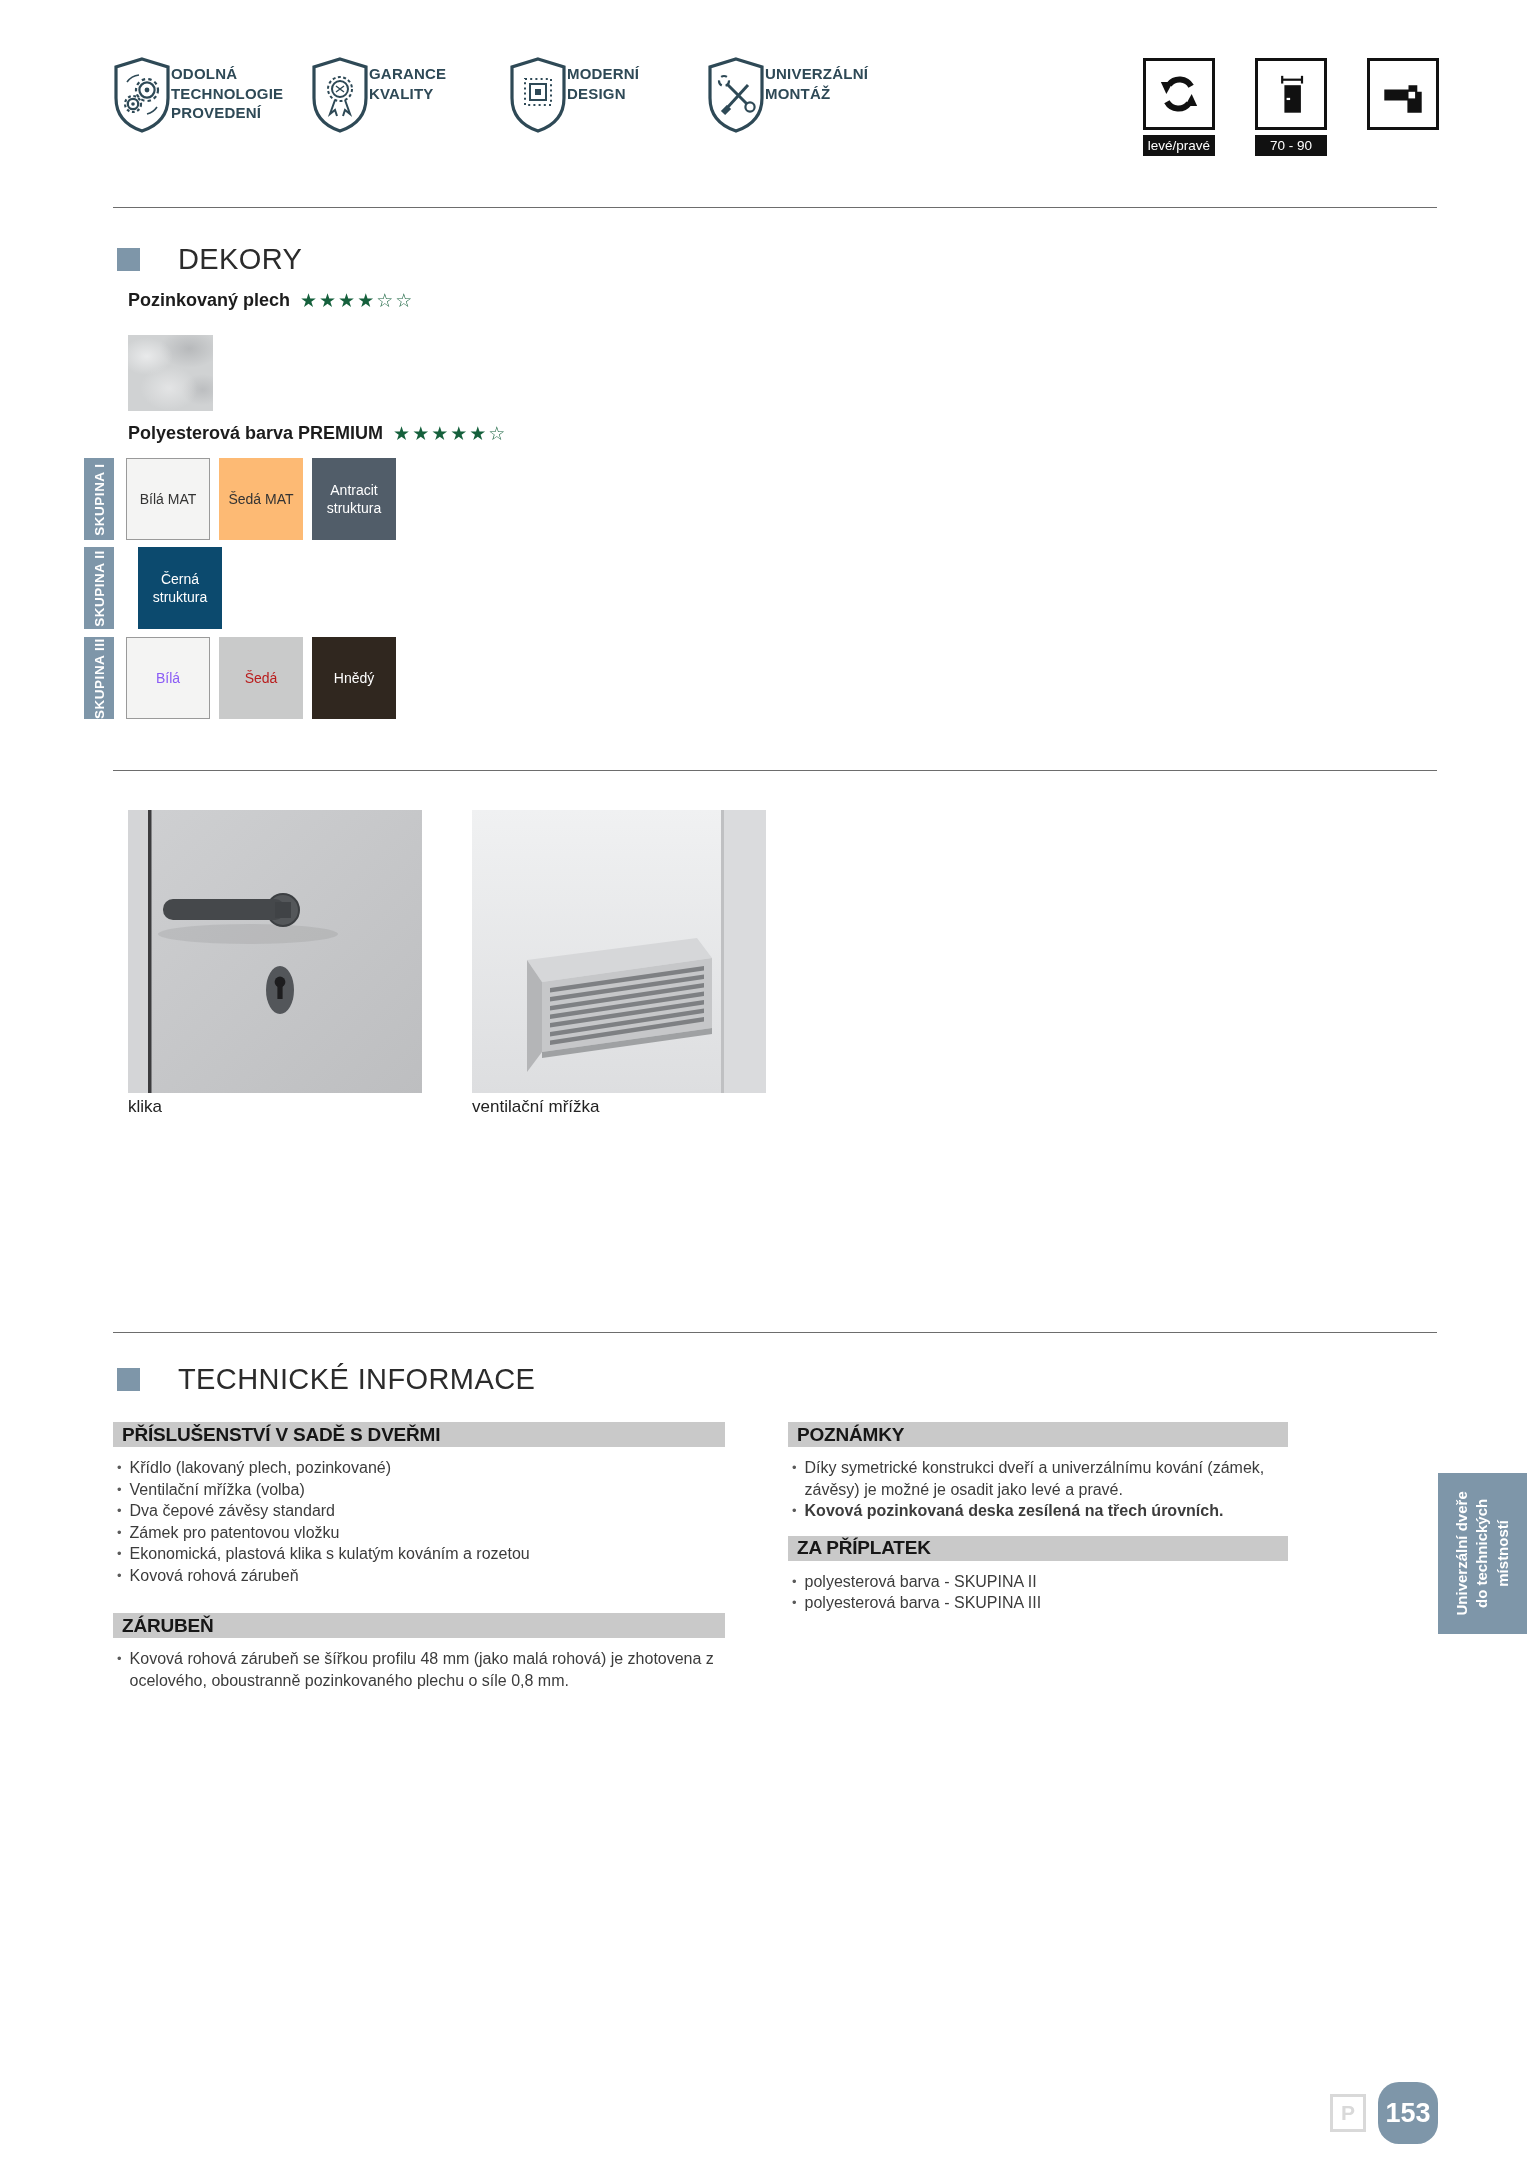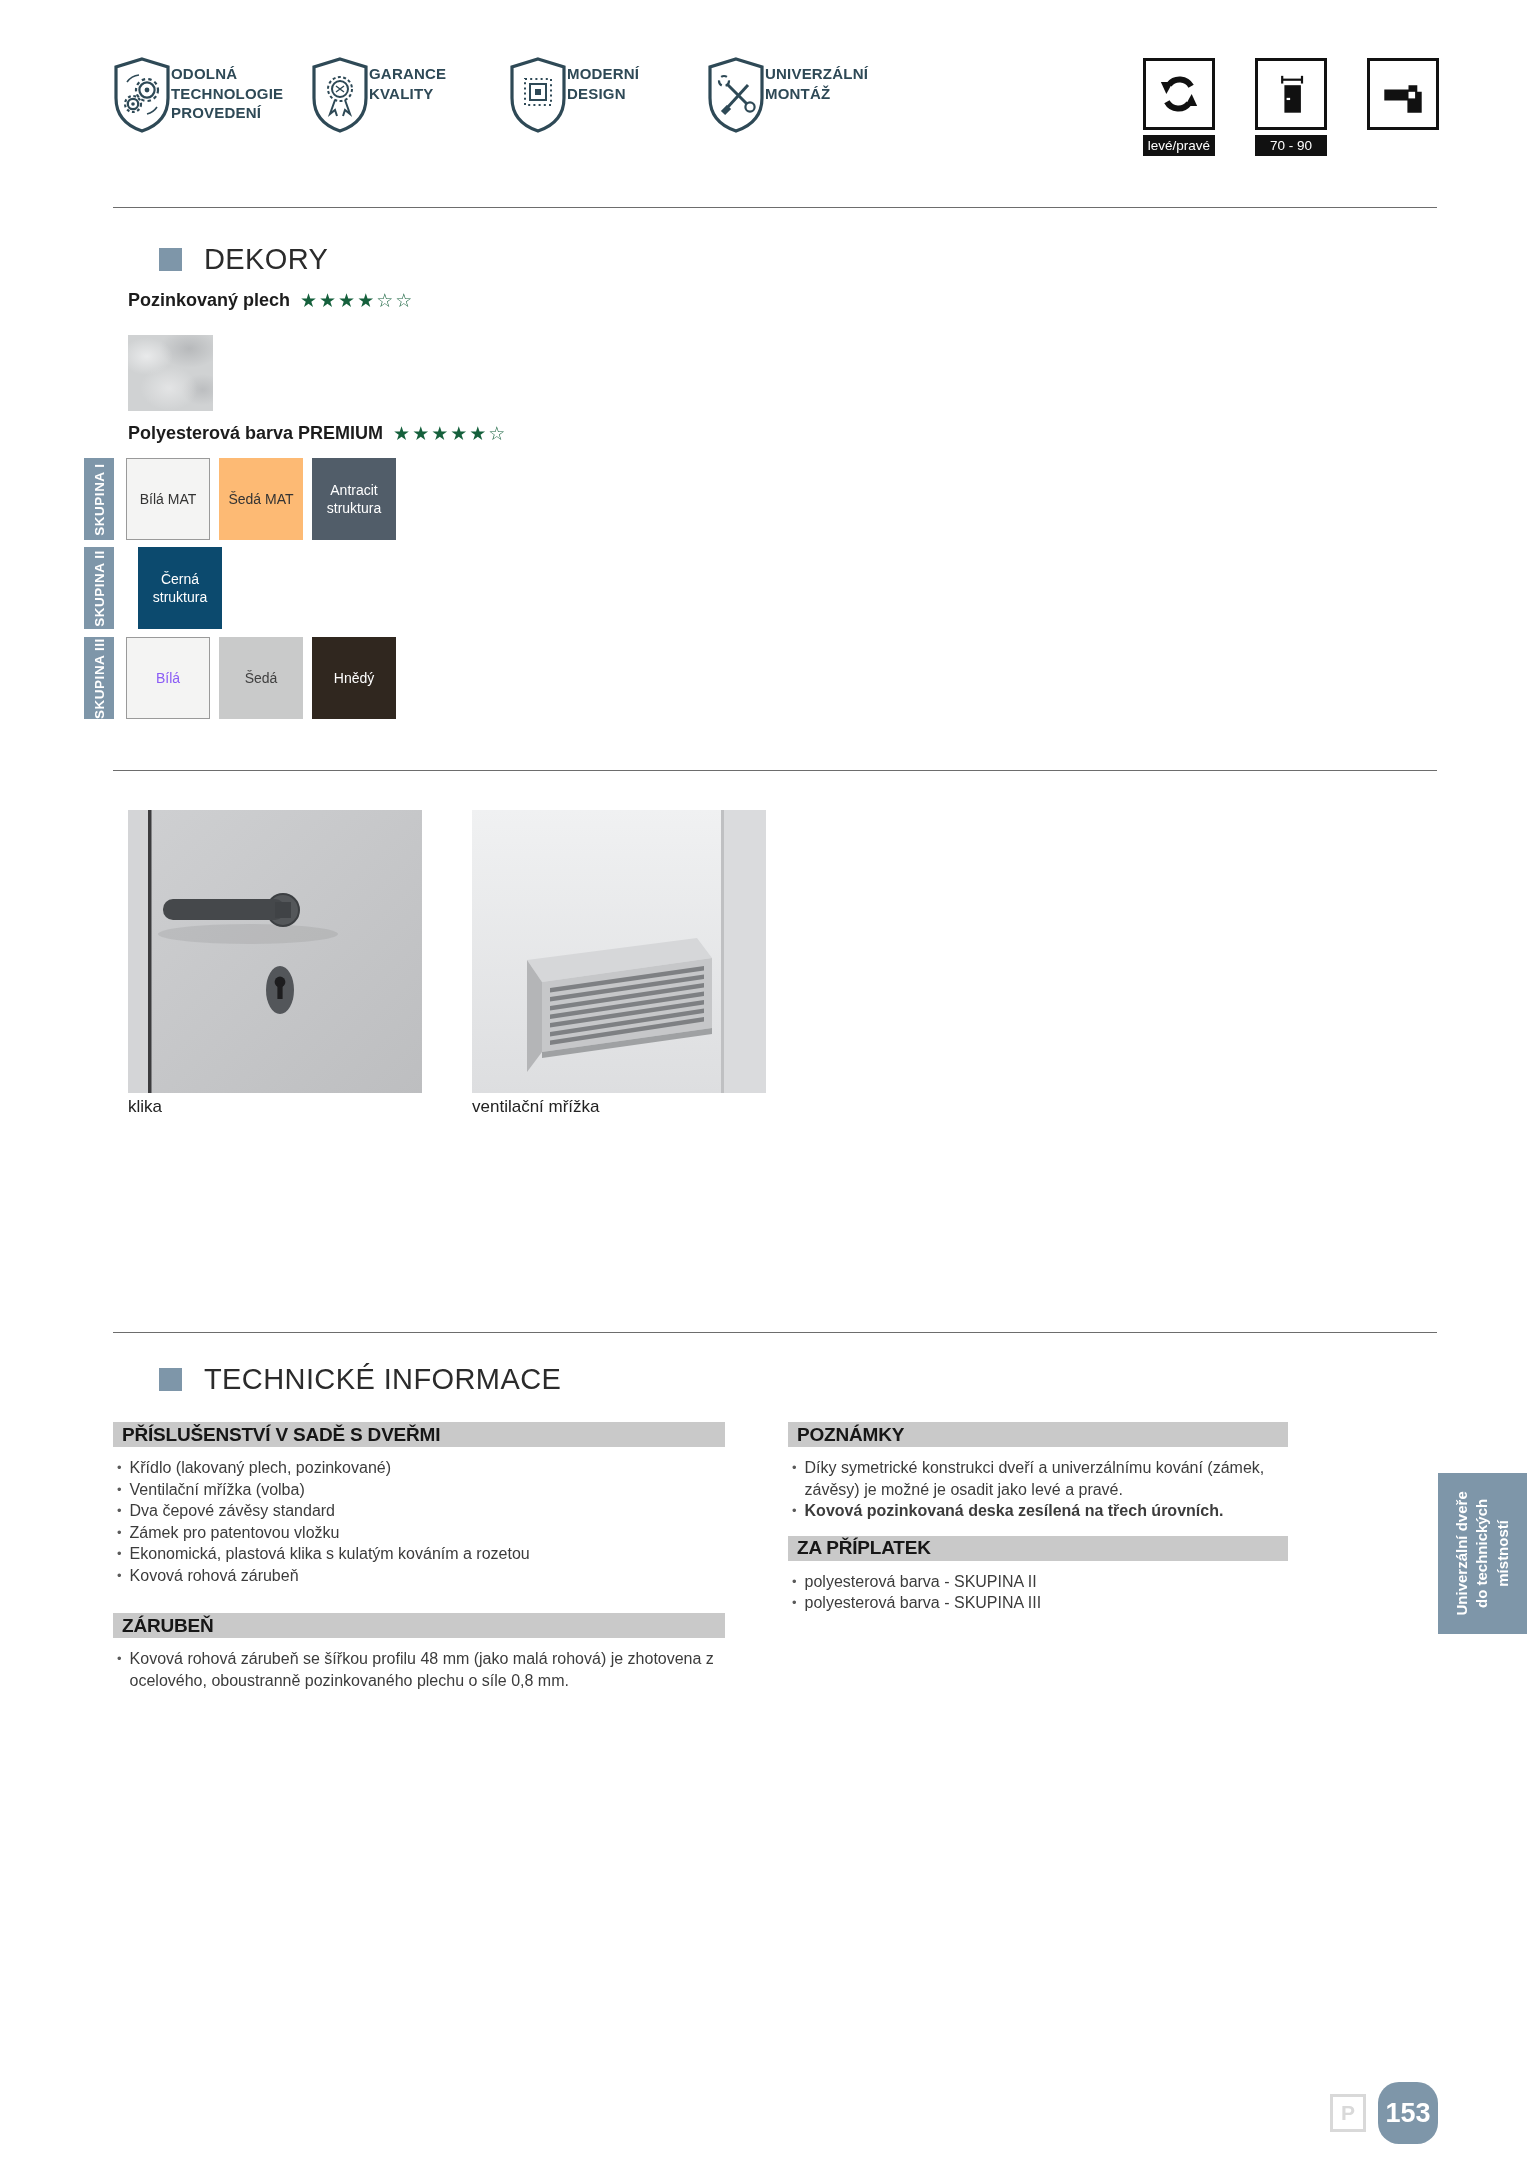--- a/index.html
+++ b/index.html
@@ -19,21 +19,21 @@
             display:flex;align-items:center;justify-content:center;box-sizing:content-box;}
   .prop-label{width:72px;height:21px;background:#111;color:#fff;font-size:13.5px;
               display:flex;align-items:center;justify-content:center;}
   .prop-label:empty{display:none;}
 
   
   .rule{position:absolute;left:113px;width:1324px;height:0;border:none;
         border-top:1.5px solid #6d6d6d;margin:0;}
 
   
-  .sec{position:absolute;left:117px;display:flex;align-items:center;gap:22px;margin-left:42px;}
+  .sec{position:absolute;left:117px;display:flex;align-items:center;gap:38px;}
   .sec-square{width:23px;height:23px;background:#7e96a9;}
   .sec-title{font-size:29px;color:#2b2b2b;letter-spacing:.4px;}
 
   
   .deco-line{position:absolute;left:128px;display:flex;align-items:center;gap:10px;}
   .deco-name{font-size:18px;font-weight:700;color:#1c1c1c;}
   .stars{font-family:"DejaVu Sans",sans-serif;font-size:19px;color:#15603c;letter-spacing:2px;}
 
   .zinc{position:absolute;left:128px;top:335px;width:85px;height:76px;
         background-color:#d0d2d3;
@@ -221,21 +221,21 @@
     <div class="swatches">
         <div class="swatch" style="background: #0c4a6e; color: rgb(255, 255, 255); margin-left: 12px;">Černá struktura</div>
       </div>
   </div>
   <div class="group-row" style="top:637px;">
     <div class="group-label">
         <span>SKUPINA III</span>
       </div>
     <div class="swatches">
         <div class="swatch" style="background: rgb(244, 244, 243); color: #8b5cf6; border: 1px solid rgb(154, 154, 154);">Bílá</div>
-        <div class="swatch" style="background: rgb(201, 202, 202); color: #404040;">Šedá</div>
+        <div class="swatch" style="background: rgb(201, 202, 202); color: #b91c1c;">Šedá</div>
         <div class="swatch" style="background: rgb(48, 39, 31); color: rgb(255, 255, 255);">Hnědý</div>
       </div>
   </div>
 
   <hr class="rule" style="top:770px;">
 
   <div class="photo" style="left:128px;">
     <svg width="294" height="283" viewBox="0 0 294 283">
       <defs>
         <linearGradient id="doorg" x1="0" y1="0" x2="1" y2="1">

